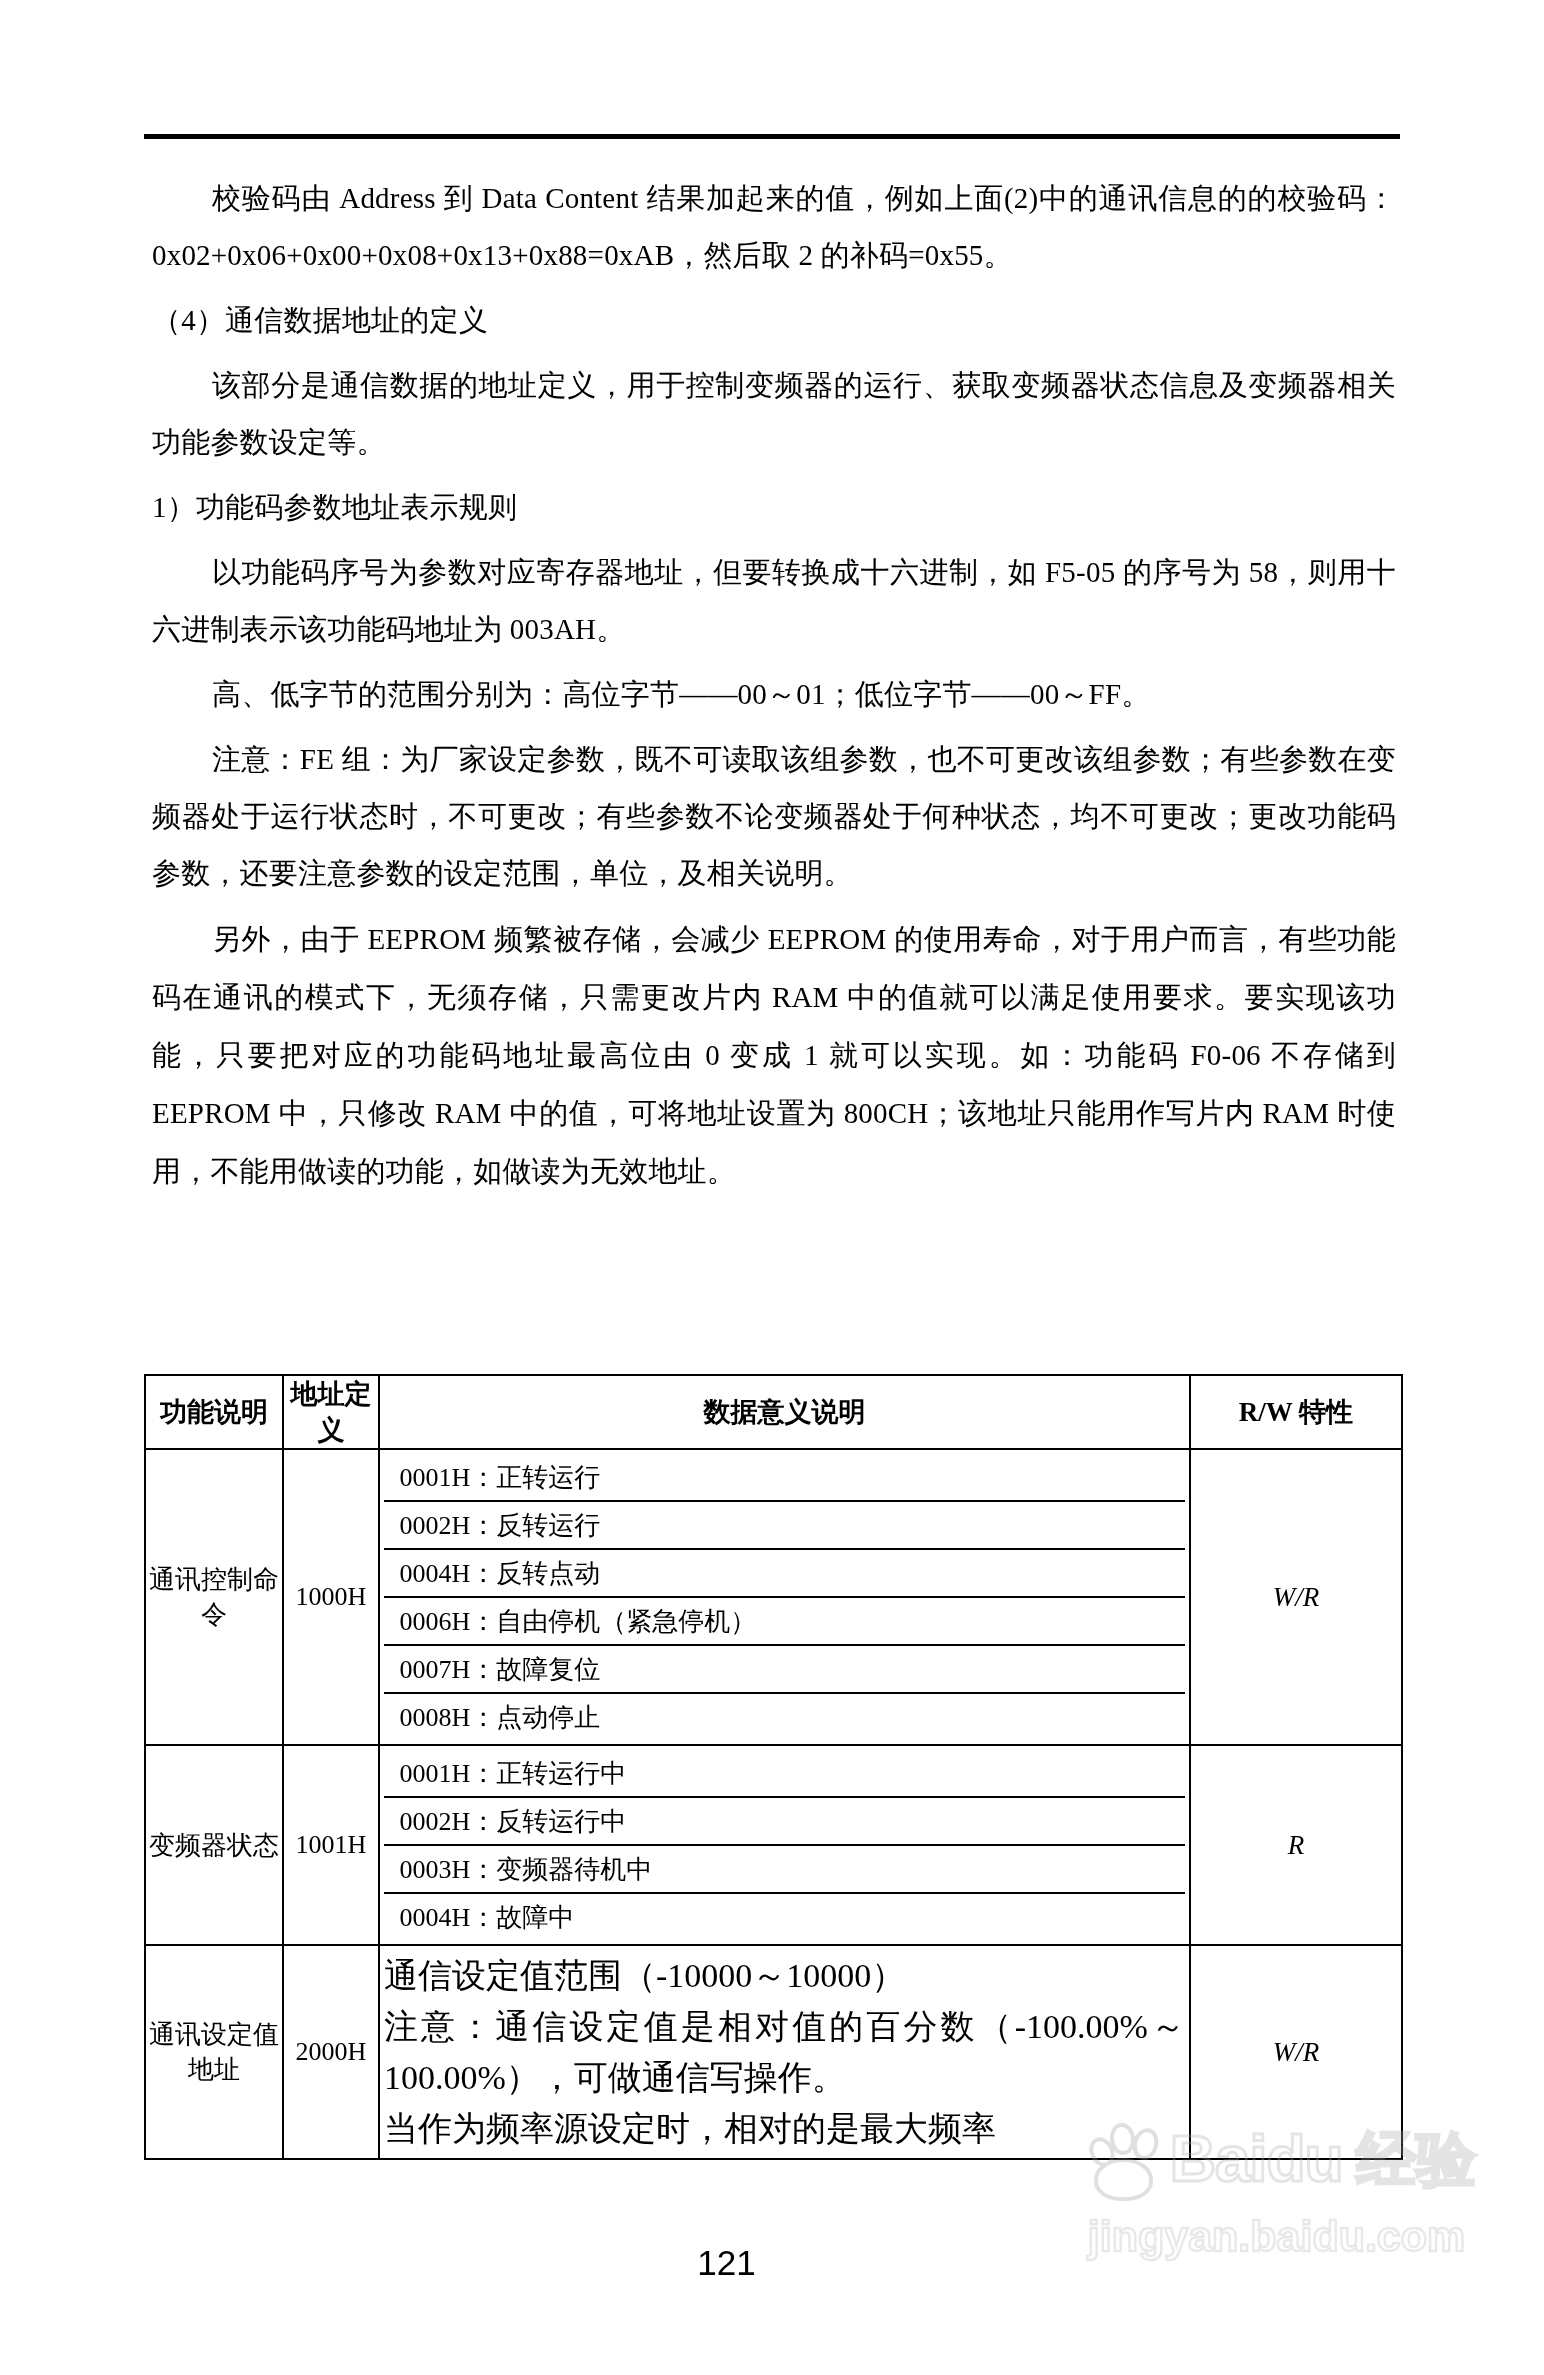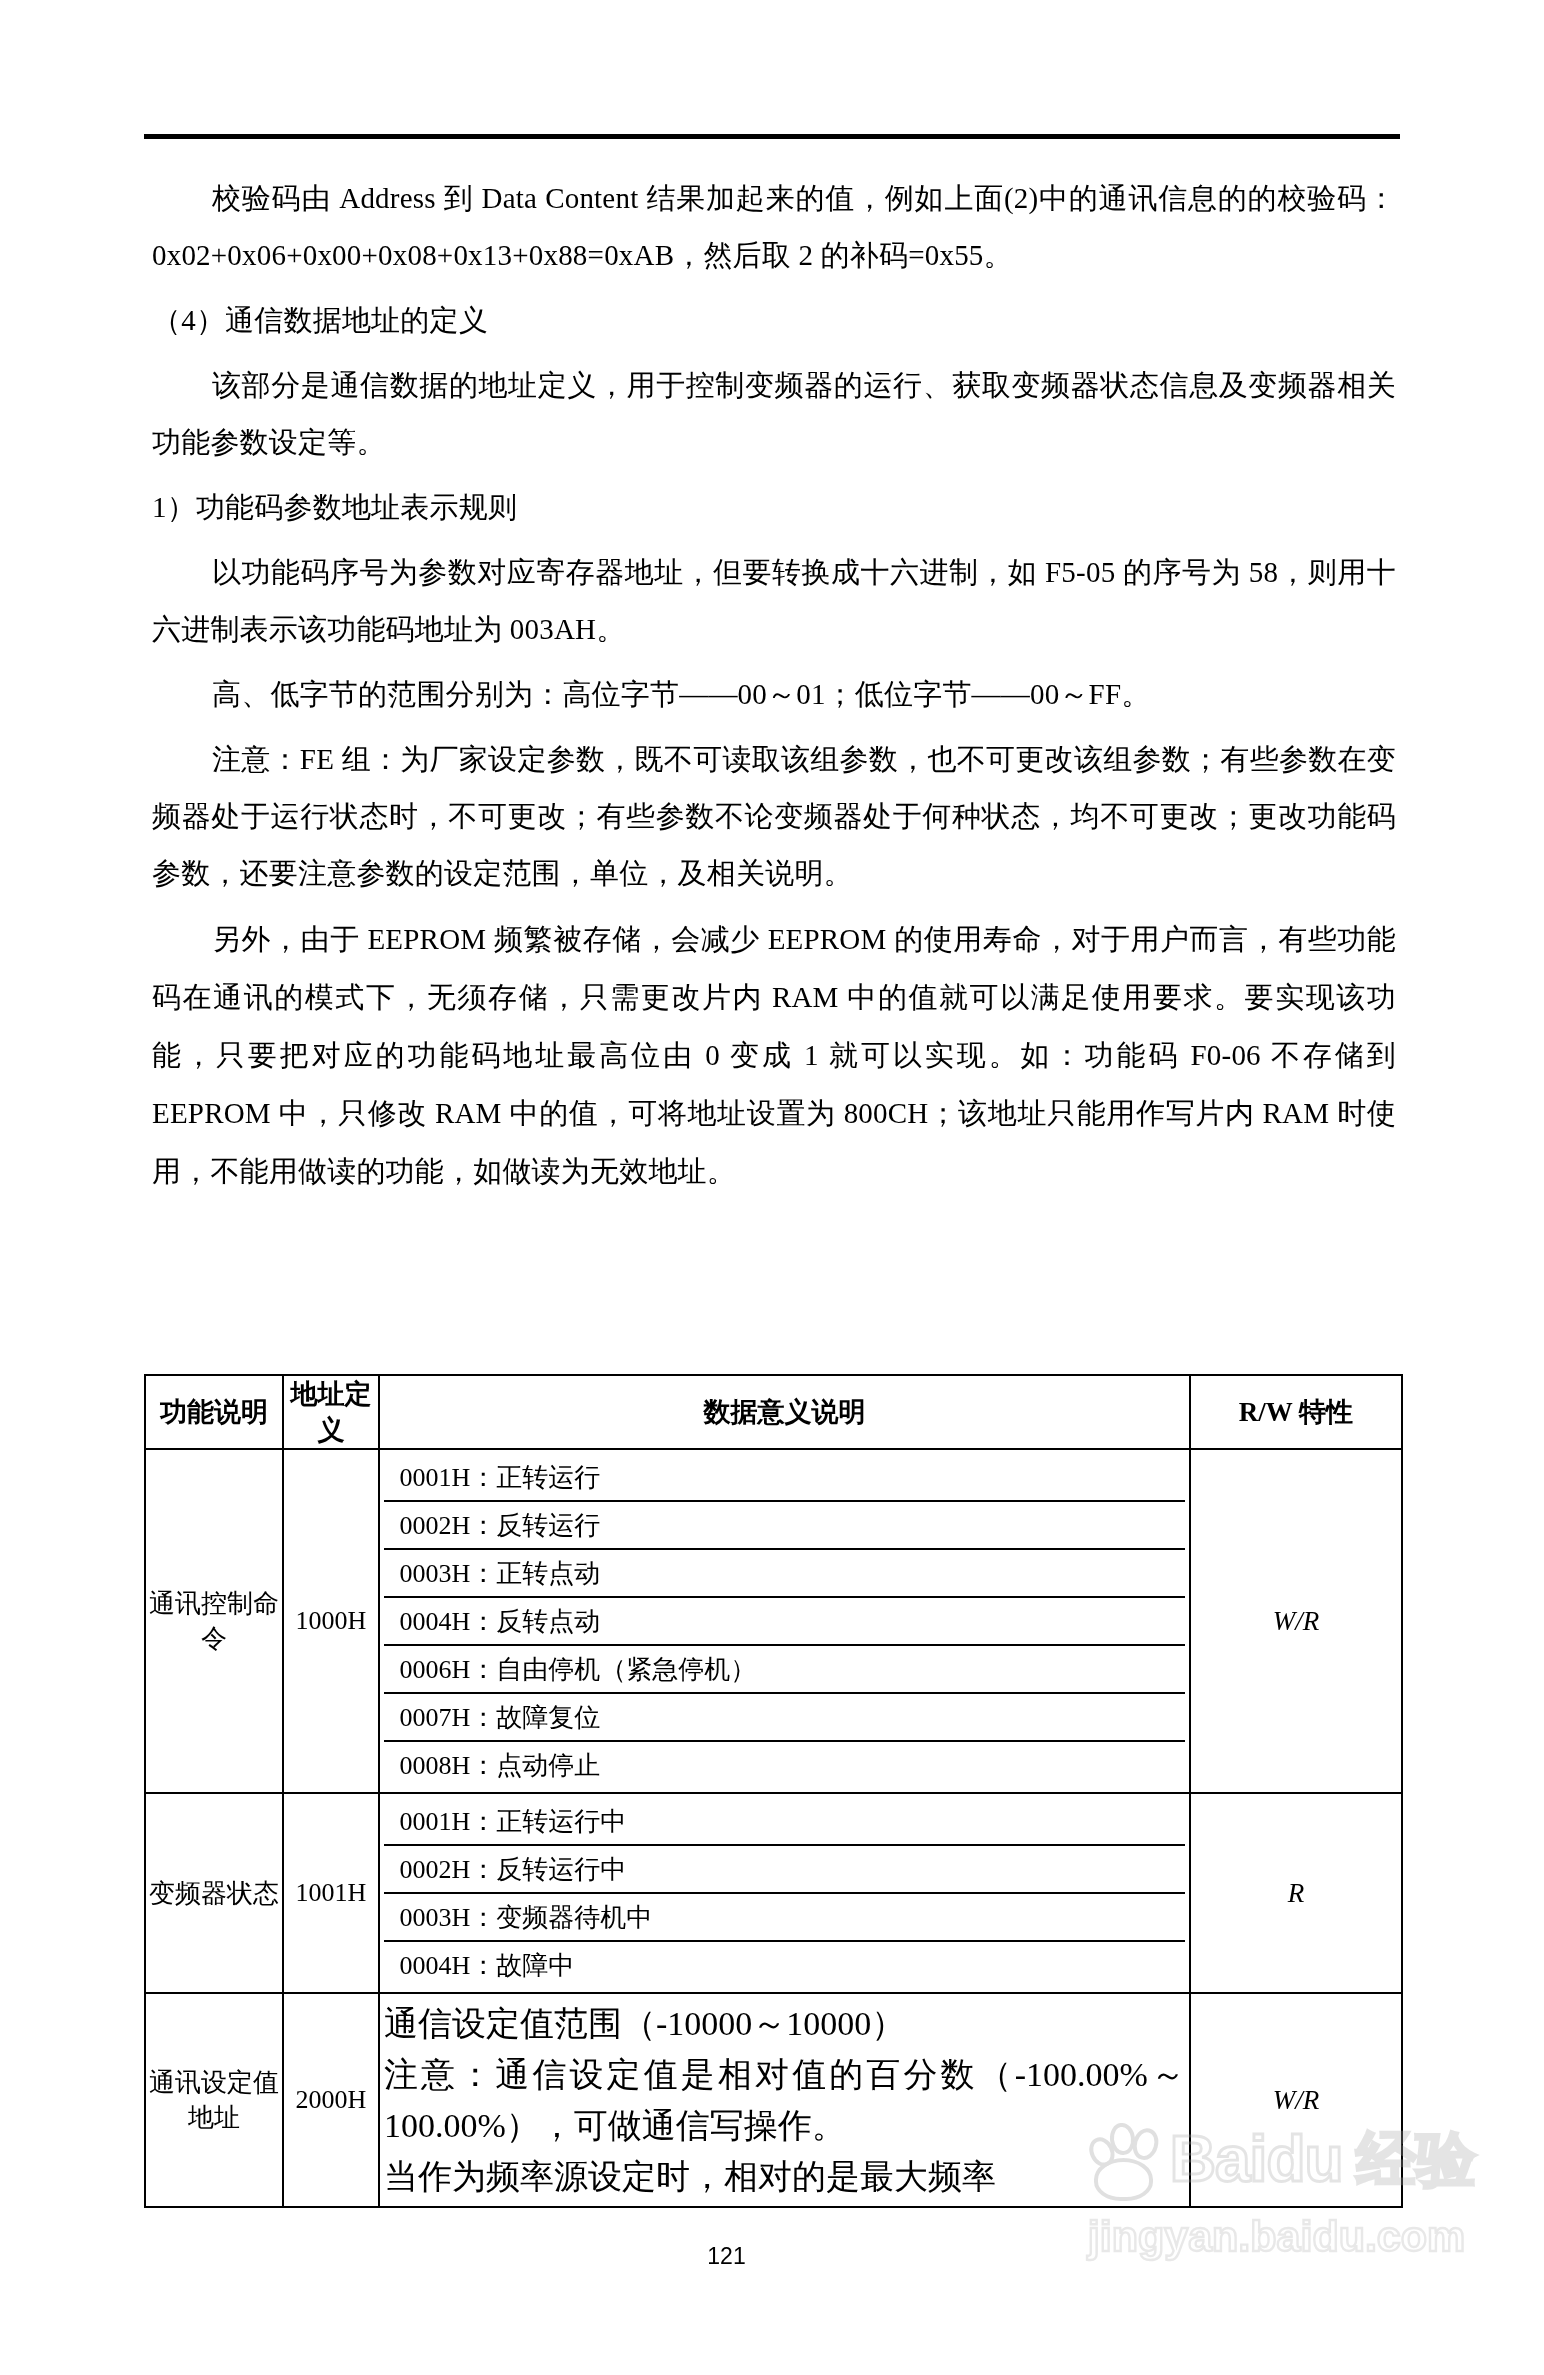--- a/index.html
+++ b/index.html
@@ -117,21 +117,21 @@
     text-justify: inter-ideograph;
   }
 
   
   .page-number {
     position: absolute;
     left: 0;
     top: 2243px;
     width: 1453px;
     text-align: center;
-    font-size: 23px;
+    font-size: 35px;
     font-family: "Liberation Sans", sans-serif;
   }
 
   
   .watermark {
     position: absolute;
     left: 1078px;
     top: 2121px;
     width: 419px;
     height: 215px;
@@ -235,23 +235,20 @@
         <td class="cell-meaning">
           <table class="mean-list">
             <tbody>
               <tr>
                   <td>0001H：正转运行</td>
                 </tr>
               <tr>
                   <td>0002H：反转运行</td>
                 </tr>
               <tr>
-                  <td>0003H：正转点动</td>
-                </tr>
-              <tr>
                   <td>0004H：反转点动</td>
                 </tr>
               <tr>
                   <td>0006H：自由停机（紧急停机）</td>
                 </tr>
               <tr>
                   <td>0007H：故障复位</td>
                 </tr>
               <tr>
                   <td>0008H：点动停止</td>

